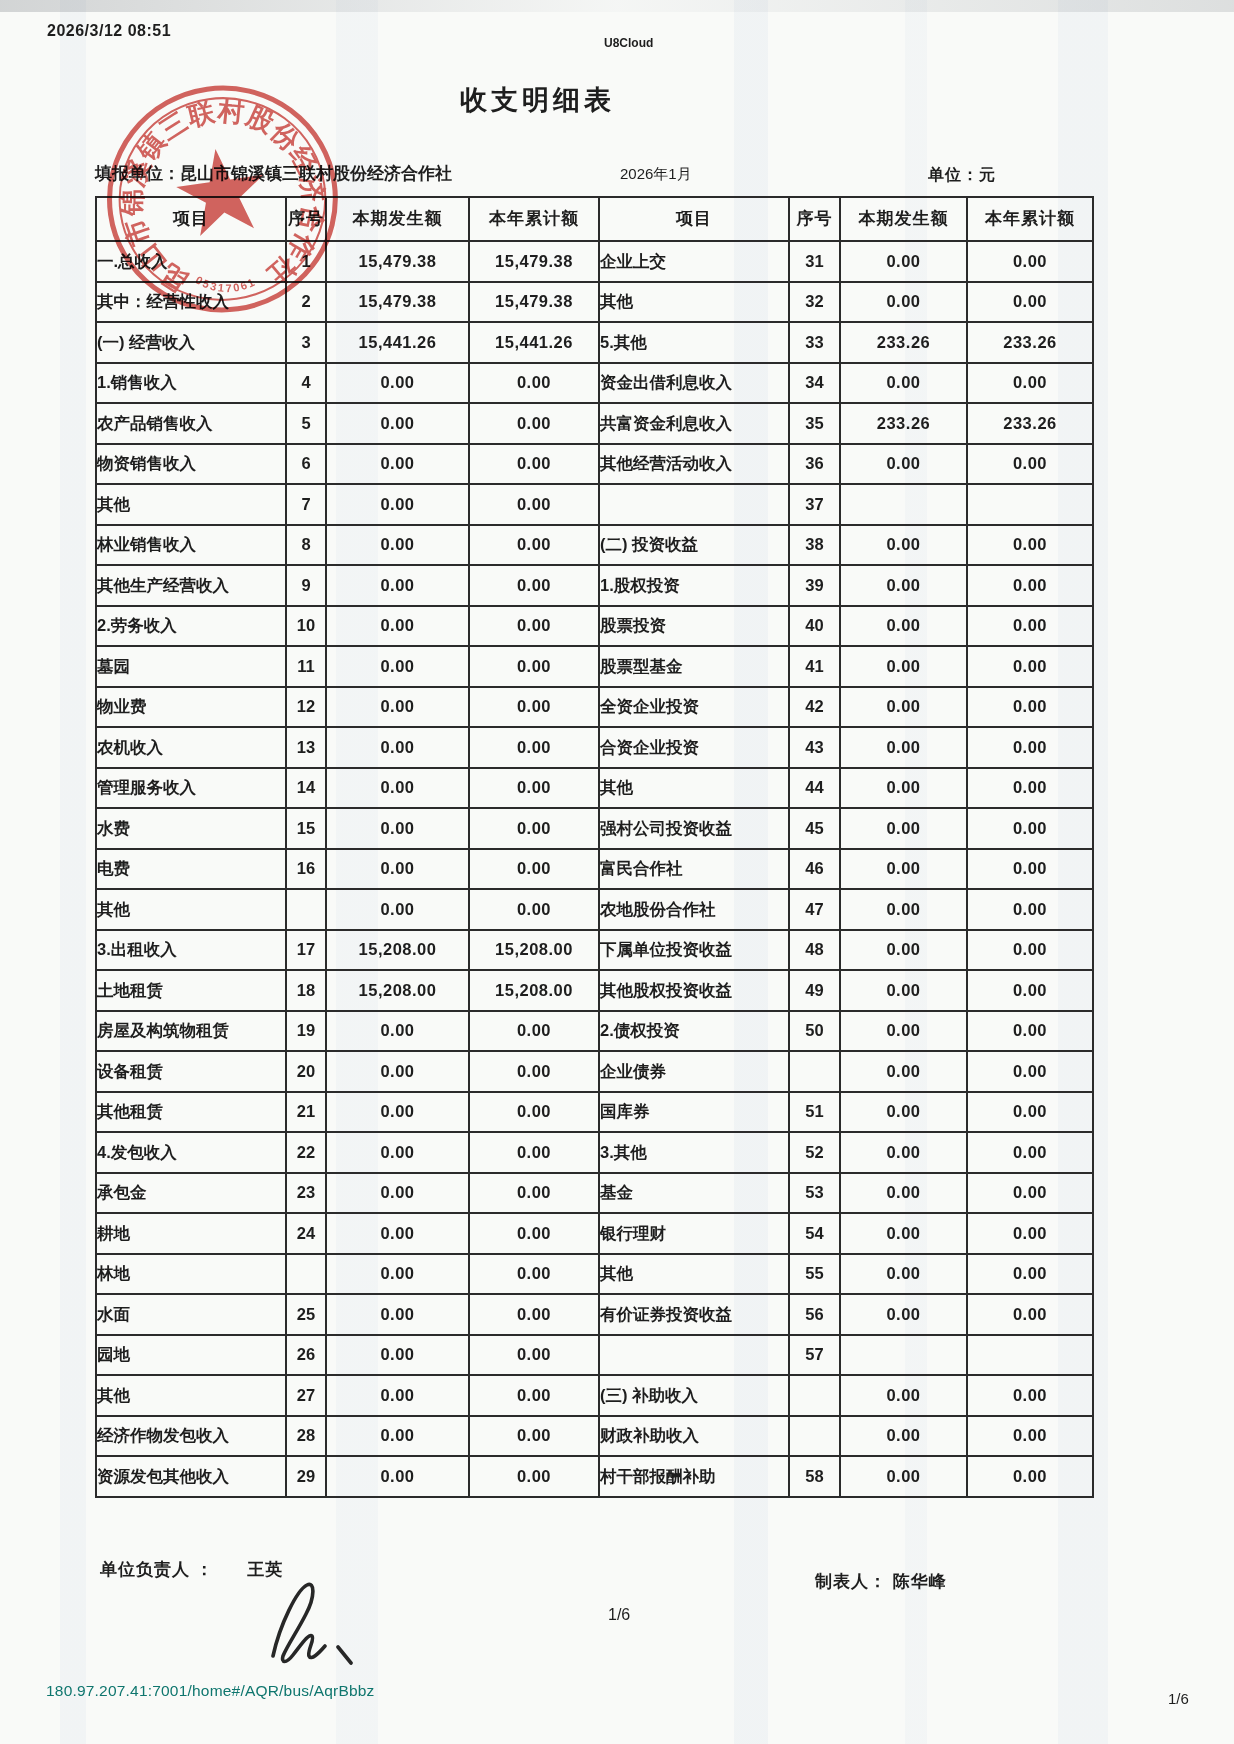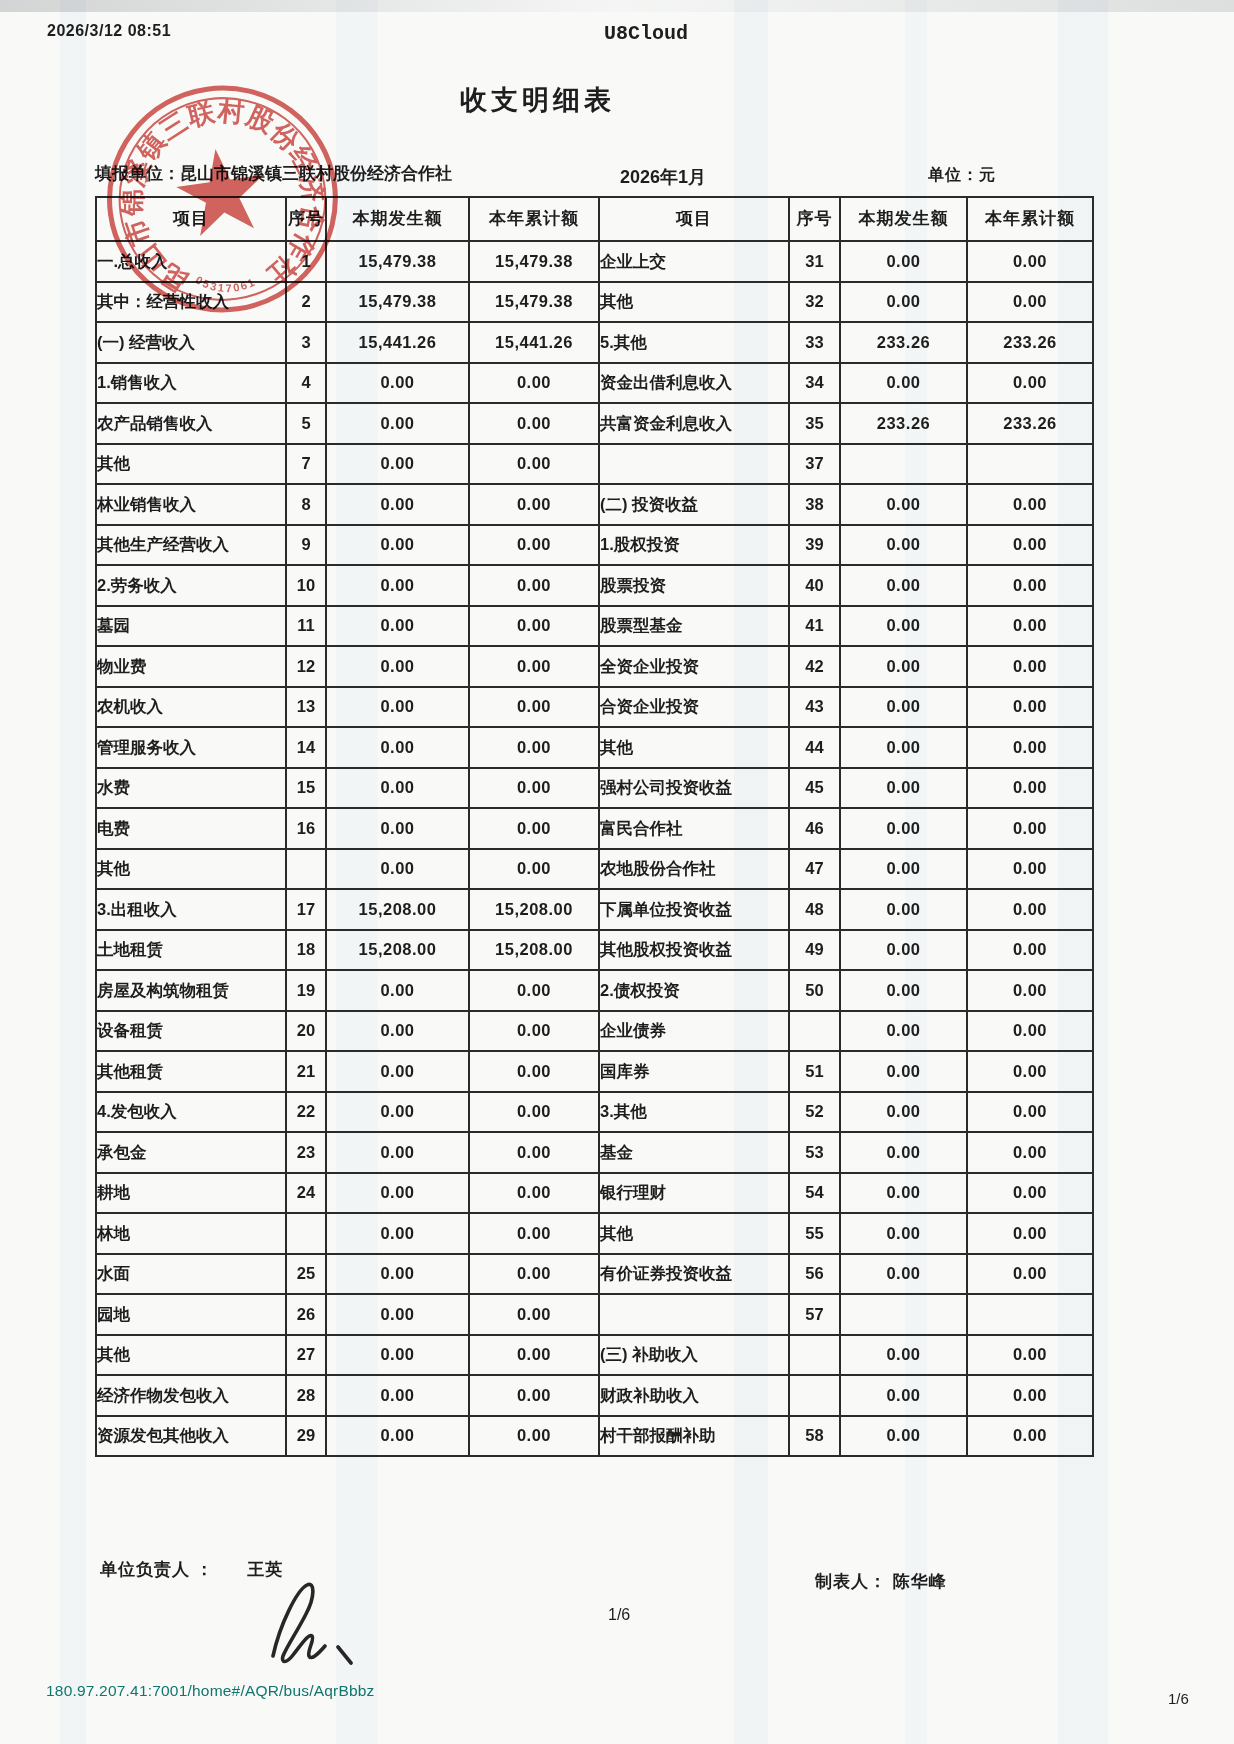--- a/index.html
+++ b/index.html
@@ -23,24 +23,24 @@
     background-size:26px 100%,42px 100%,34px 100%,22px 100%,50px 100%;
     background-position:60px 0,336px 0,734px 0,905px 0,1058px 0;
     background-repeat:no-repeat;
   }
   .scan-top{
     position:absolute;top:0;left:0;right:0;height:12px;z-index:0;
     background:linear-gradient(90deg, rgba(110,115,122,.28), rgba(205,210,215,.10) 50%, rgba(120,126,132,.22));
   }
   .abs{position:absolute;z-index:2;}
   .print-date{left:47px;top:22px;font-size:16px;font-weight:600;letter-spacing:.5px;}
-  .app-name{left:604px;top:22px;font-size:20px;font-weight:600;font-family:Liberation Mono, monospace;}
+  .app-name{left:604px;top:36px;font-size:12px;font-weight:600;}
   .doc-title{left:460px;top:82px;font-size:27px;font-weight:700;letter-spacing:4px;}
   .report-unit{left:95px;top:162px;font-size:17px;font-weight:600;}
-  .period{left:620px;top:165px;font-size:18px;font-weight:700;}
+  .period{left:620px;top:165px;font-size:15px;font-weight:400;}
   .unit-yuan{left:928px;top:165px;font-size:16px;font-weight:600;letter-spacing:1px;}
 
   table.report{
     position:absolute;left:95px;top:196px;z-index:2;
     width:997px;border-collapse:collapse;table-layout:fixed;
   }
   table.report th,table.report td{
     border:2px solid #2b2b2b;
     padding:0;vertical-align:middle;
     font-weight:600;line-height:1.15;
@@ -168,20 +168,30 @@
         <td class="lbl ind2">农产品销售收入</td>
         <td class="seq">5</td>
         <td class="num">0.00</td>
         <td class="num">0.00</td>
         <td class="lbl ind3">共富资金利息收入</td>
         <td class="seq">35</td>
         <td class="num">233.26</td>
         <td class="num">233.26</td>
       </tr>
       <tr>
+        <td class="lbl ind2">物资销售收入</td>
+        <td class="seq">6</td>
+        <td class="num">0.00</td>
+        <td class="num">0.00</td>
+        <td class="lbl ind3">其他经营活动收入</td>
+        <td class="seq">36</td>
+        <td class="num">0.00</td>
+        <td class="num">0.00</td>
+      </tr>
+      <tr>
         <td class="lbl ind2">其他</td>
         <td class="seq">7</td>
         <td class="num">0.00</td>
         <td class="num">0.00</td>
         <td class="lbl ind0"></td>
         <td class="seq">37</td>
         <td class="num"></td>
         <td class="num"></td>
       </tr>
       <tr>

